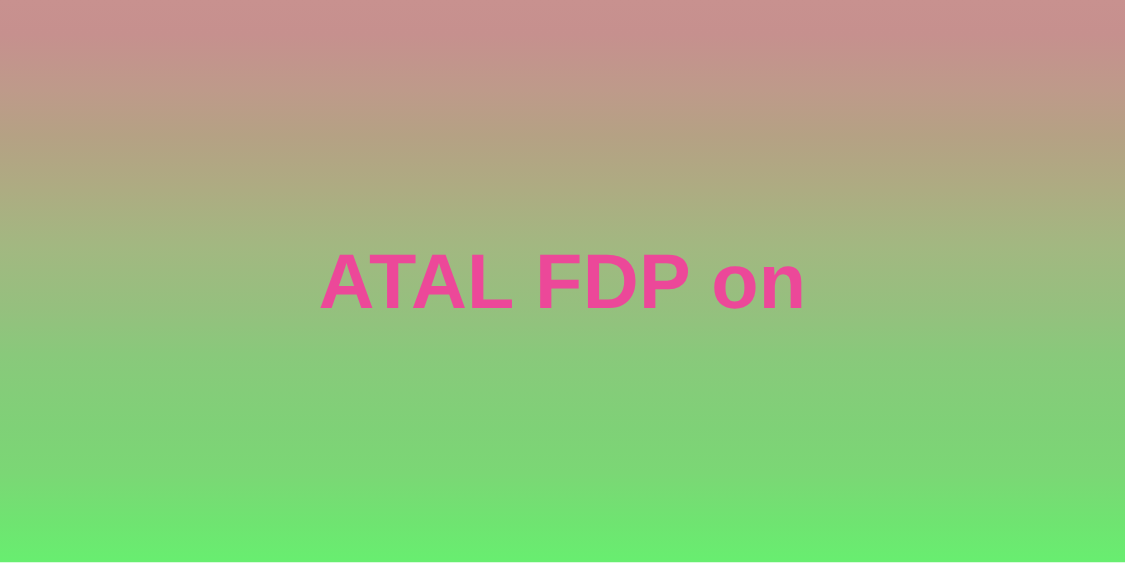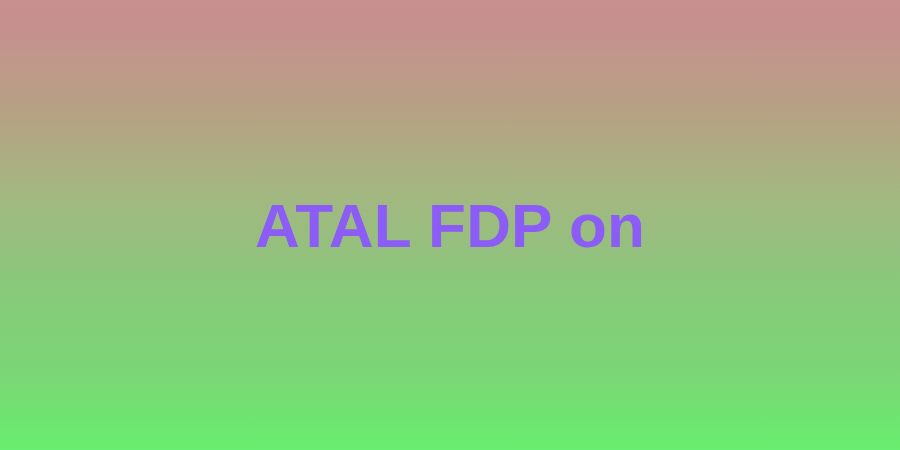--- a/index.html
+++ b/index.html
@@ -51,21 +51,21 @@
     align-items: center;
     justify-content: center;
     text-align: center;
     padding: 0;
     box-sizing: border-box;
   }
 
   .title-line {
     display: block;
     width: 764px;
-    color: #8b5cf6;
+    color: #ec4899;
     font-family: "Liberation Sans", sans-serif;
     font-weight: bold;
     font-size: 62px;
     line-height: 85px;
     letter-spacing: 0.2px;
     white-space: nowrap;
     overflow: hidden;
     -webkit-font-smoothing: antialiased;
   }
 </style>

